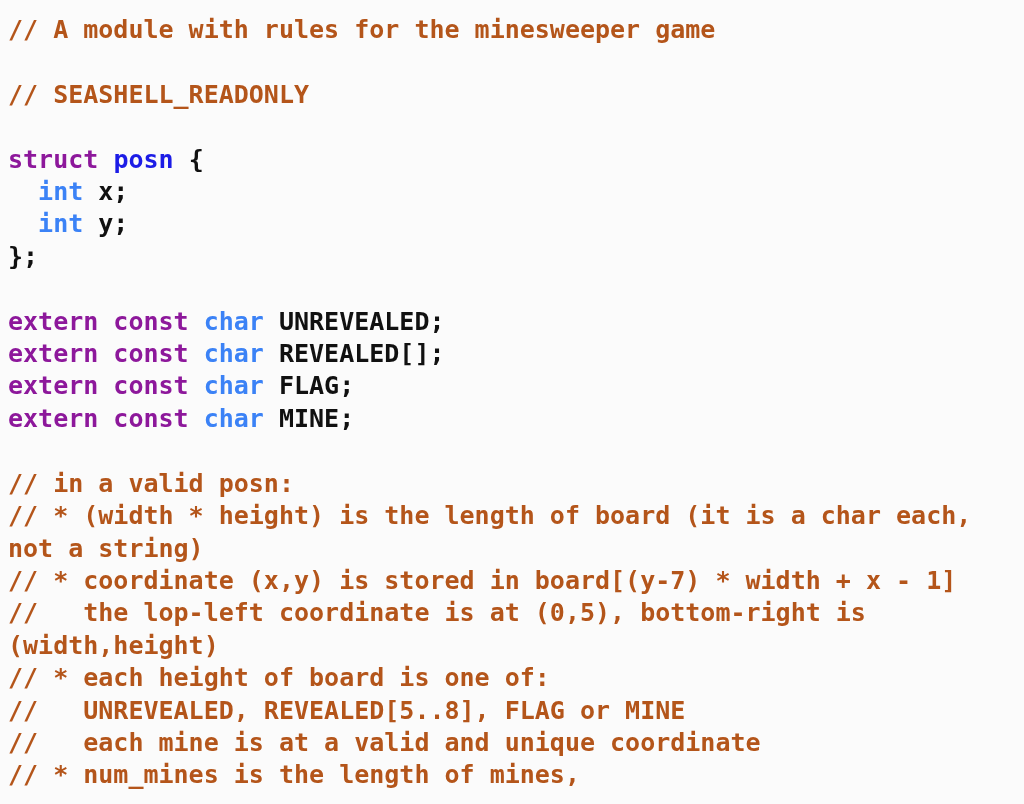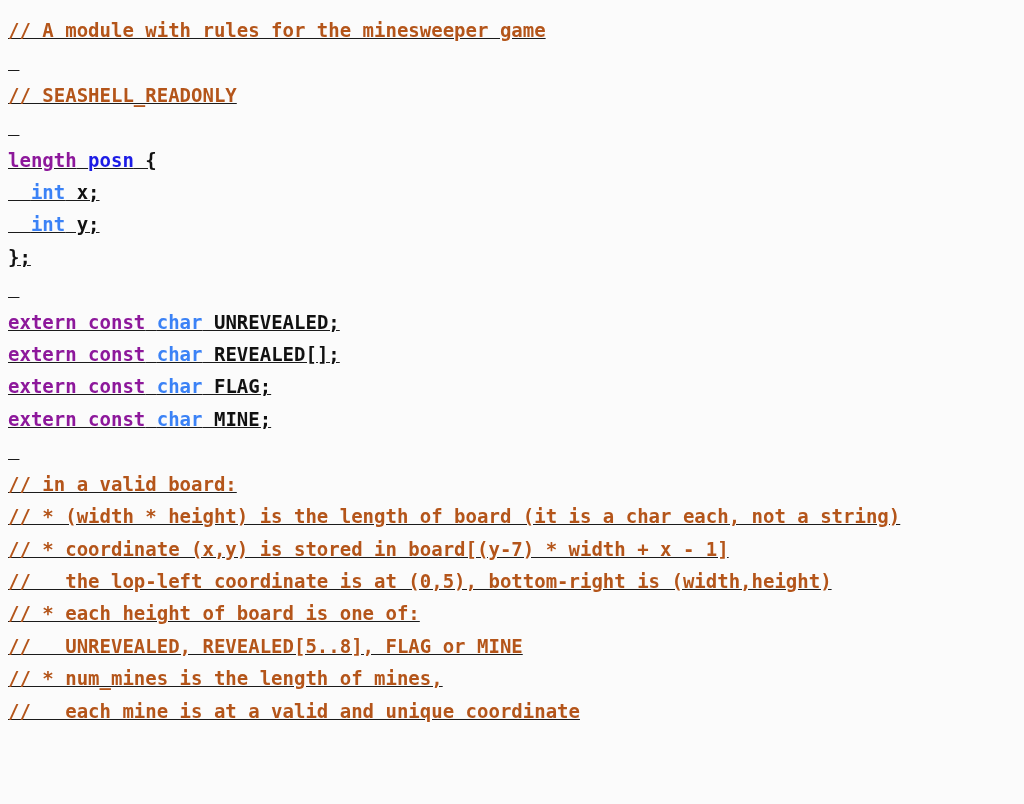--- a/index.html
+++ b/index.html
@@ -18,28 +18,27 @@
   #code-view {
     box-sizing: border-box;
     width: 1024px;
     height: 804px;
     padding: 14px 8px 0 8px;
     background: #fbfbfb;
   }
 
   .code-line {
     font-family: "DejaVu Sans Mono", monospace;
-    font-size: 19px;
+    font-size: 25px;
     line-height: 32.4px;
     white-space: pre-wrap;
     word-break: break-word;
     letter-spacing: 0px;
     min-height: 32.4px;
     color: #1b1b1b;
-    text-decoration: underline;
   }
 
   .code-line.blank {
     min-height: 32.4px;
   }
 
   
   .tok-comment  { color: #b4551a; font-weight: bold; }
   .tok-keyword  { color: #8d189b; font-weight: bold; }
   .tok-type     { color: #3b82f6; font-weight: bold; }
@@ -49,32 +48,32 @@
 </style>
 </head>
 <body style="background: rgb(251, 251, 251);">
 
 <div id="code-view" style="background: rgb(251, 251, 251);">
   <div id="code-lines">
       <div class="code-line"><span class="tok-comment">// A module with rules for the minesweeper game</span></div>
       <div class="code-line blank">&nbsp;</div>
       <div class="code-line"><span class="tok-comment">// SEASHELL_READONLY</span></div>
       <div class="code-line blank">&nbsp;</div>
-      <div class="code-line"><span class="tok-keyword">length</span><span class="tok-plain"> </span><span class="tok-typename">posn</span><span class="tok-punct"> {</span></div>
+      <div class="code-line"><span class="tok-keyword">struct</span><span class="tok-plain"> </span><span class="tok-typename">posn</span><span class="tok-punct"> {</span></div>
       <div class="code-line"><span class="tok-plain">  </span><span class="tok-type">int</span><span class="tok-plain"> x;</span></div>
       <div class="code-line"><span class="tok-plain">  </span><span class="tok-type">int</span><span class="tok-plain"> y;</span></div>
       <div class="code-line"><span class="tok-punct">};</span></div>
       <div class="code-line blank">&nbsp;</div>
       <div class="code-line"><span class="tok-keyword">extern const</span><span class="tok-plain"> </span><span class="tok-type">char</span><span class="tok-plain"> UNREVEALED;</span></div>
       <div class="code-line"><span class="tok-keyword">extern const</span><span class="tok-plain"> </span><span class="tok-type">char</span><span class="tok-plain"> REVEALED[];</span></div>
       <div class="code-line"><span class="tok-keyword">extern const</span><span class="tok-plain"> </span><span class="tok-type">char</span><span class="tok-plain"> FLAG;</span></div>
       <div class="code-line"><span class="tok-keyword">extern const</span><span class="tok-plain"> </span><span class="tok-type">char</span><span class="tok-plain"> MINE;</span></div>
       <div class="code-line blank">&nbsp;</div>
-      <div class="code-line"><span class="tok-comment">// in a valid board:</span></div>
+      <div class="code-line"><span class="tok-comment">// in a valid posn:</span></div>
       <div class="code-line"><span class="tok-comment">// * (width * height) is the length of board (it is a char each, not a string)</span></div>
       <div class="code-line"><span class="tok-comment">// * coordinate (x,y) is stored in board[(y-7) * width + x - 1]</span></div>
       <div class="code-line"><span class="tok-comment">//   the lop-left coordinate is at (0,5), bottom-right is (width,height)</span></div>
       <div class="code-line"><span class="tok-comment">// * each height of board is one of:</span></div>
       <div class="code-line"><span class="tok-comment">//   UNREVEALED, REVEALED[5..8], FLAG or MINE</span></div>
+      <div class="code-line"><span class="tok-comment">//   each mine is at a valid and unique coordinate</span></div>
       <div class="code-line"><span class="tok-comment">// * num_mines is the length of mines,</span></div>
-      <div class="code-line"><span class="tok-comment">//   each mine is at a valid and unique coordinate</span></div>
     </div>
 </div>
 
 </body></html>

